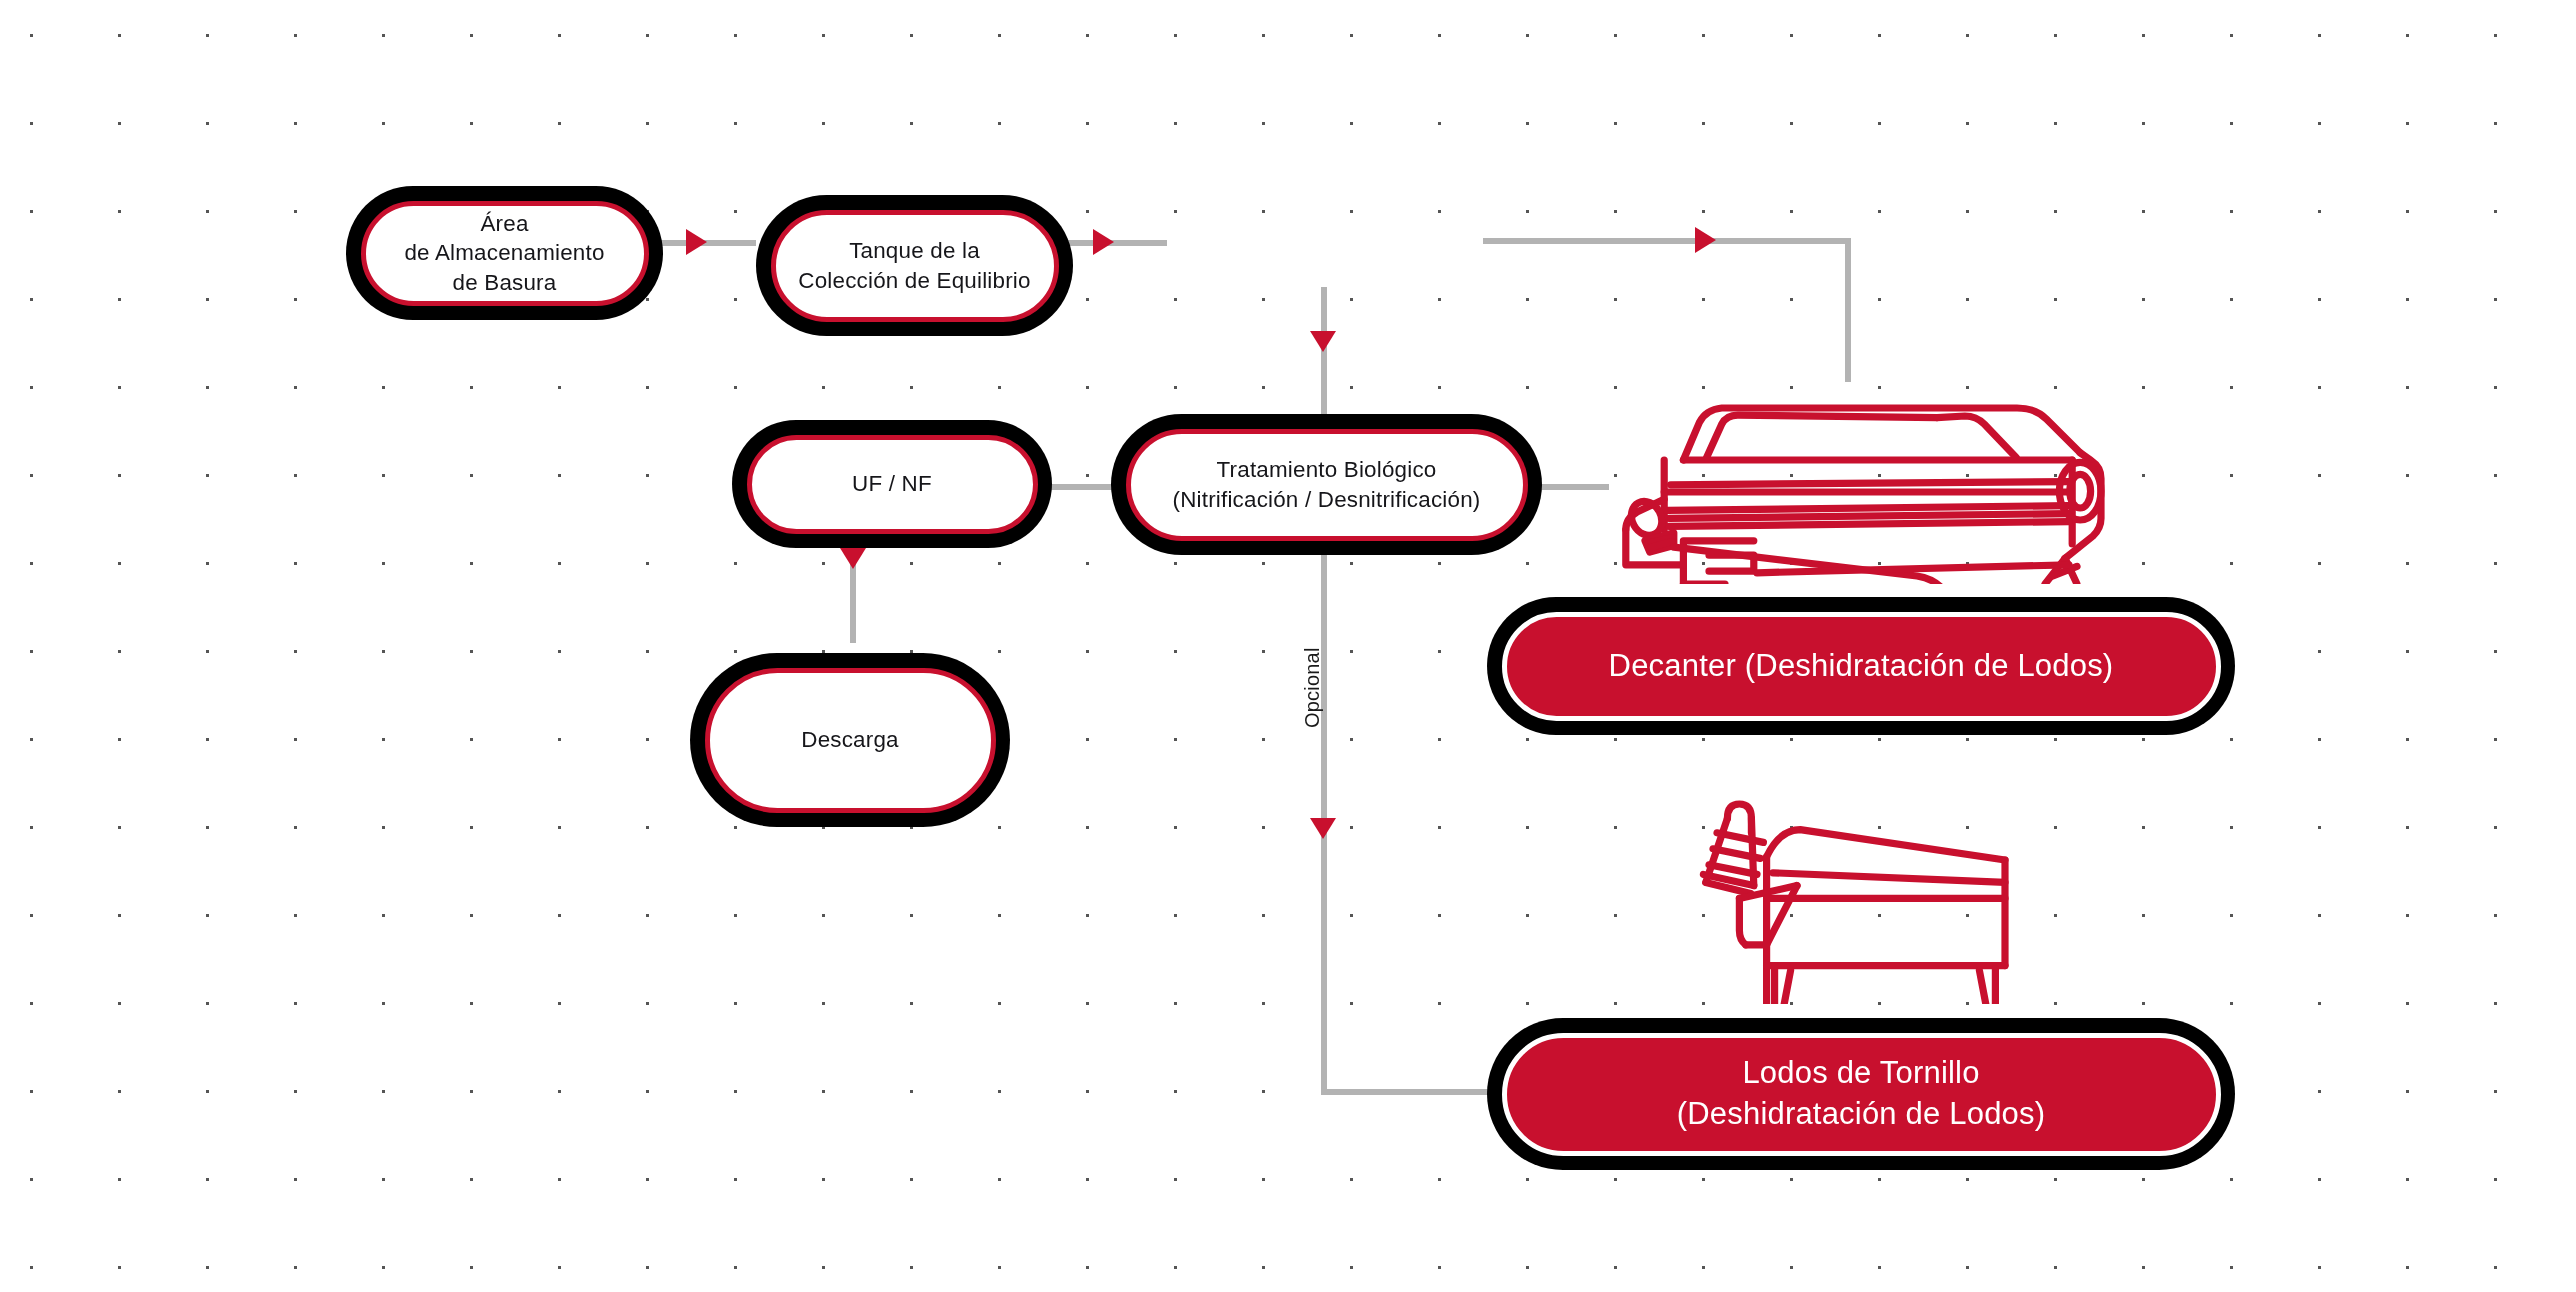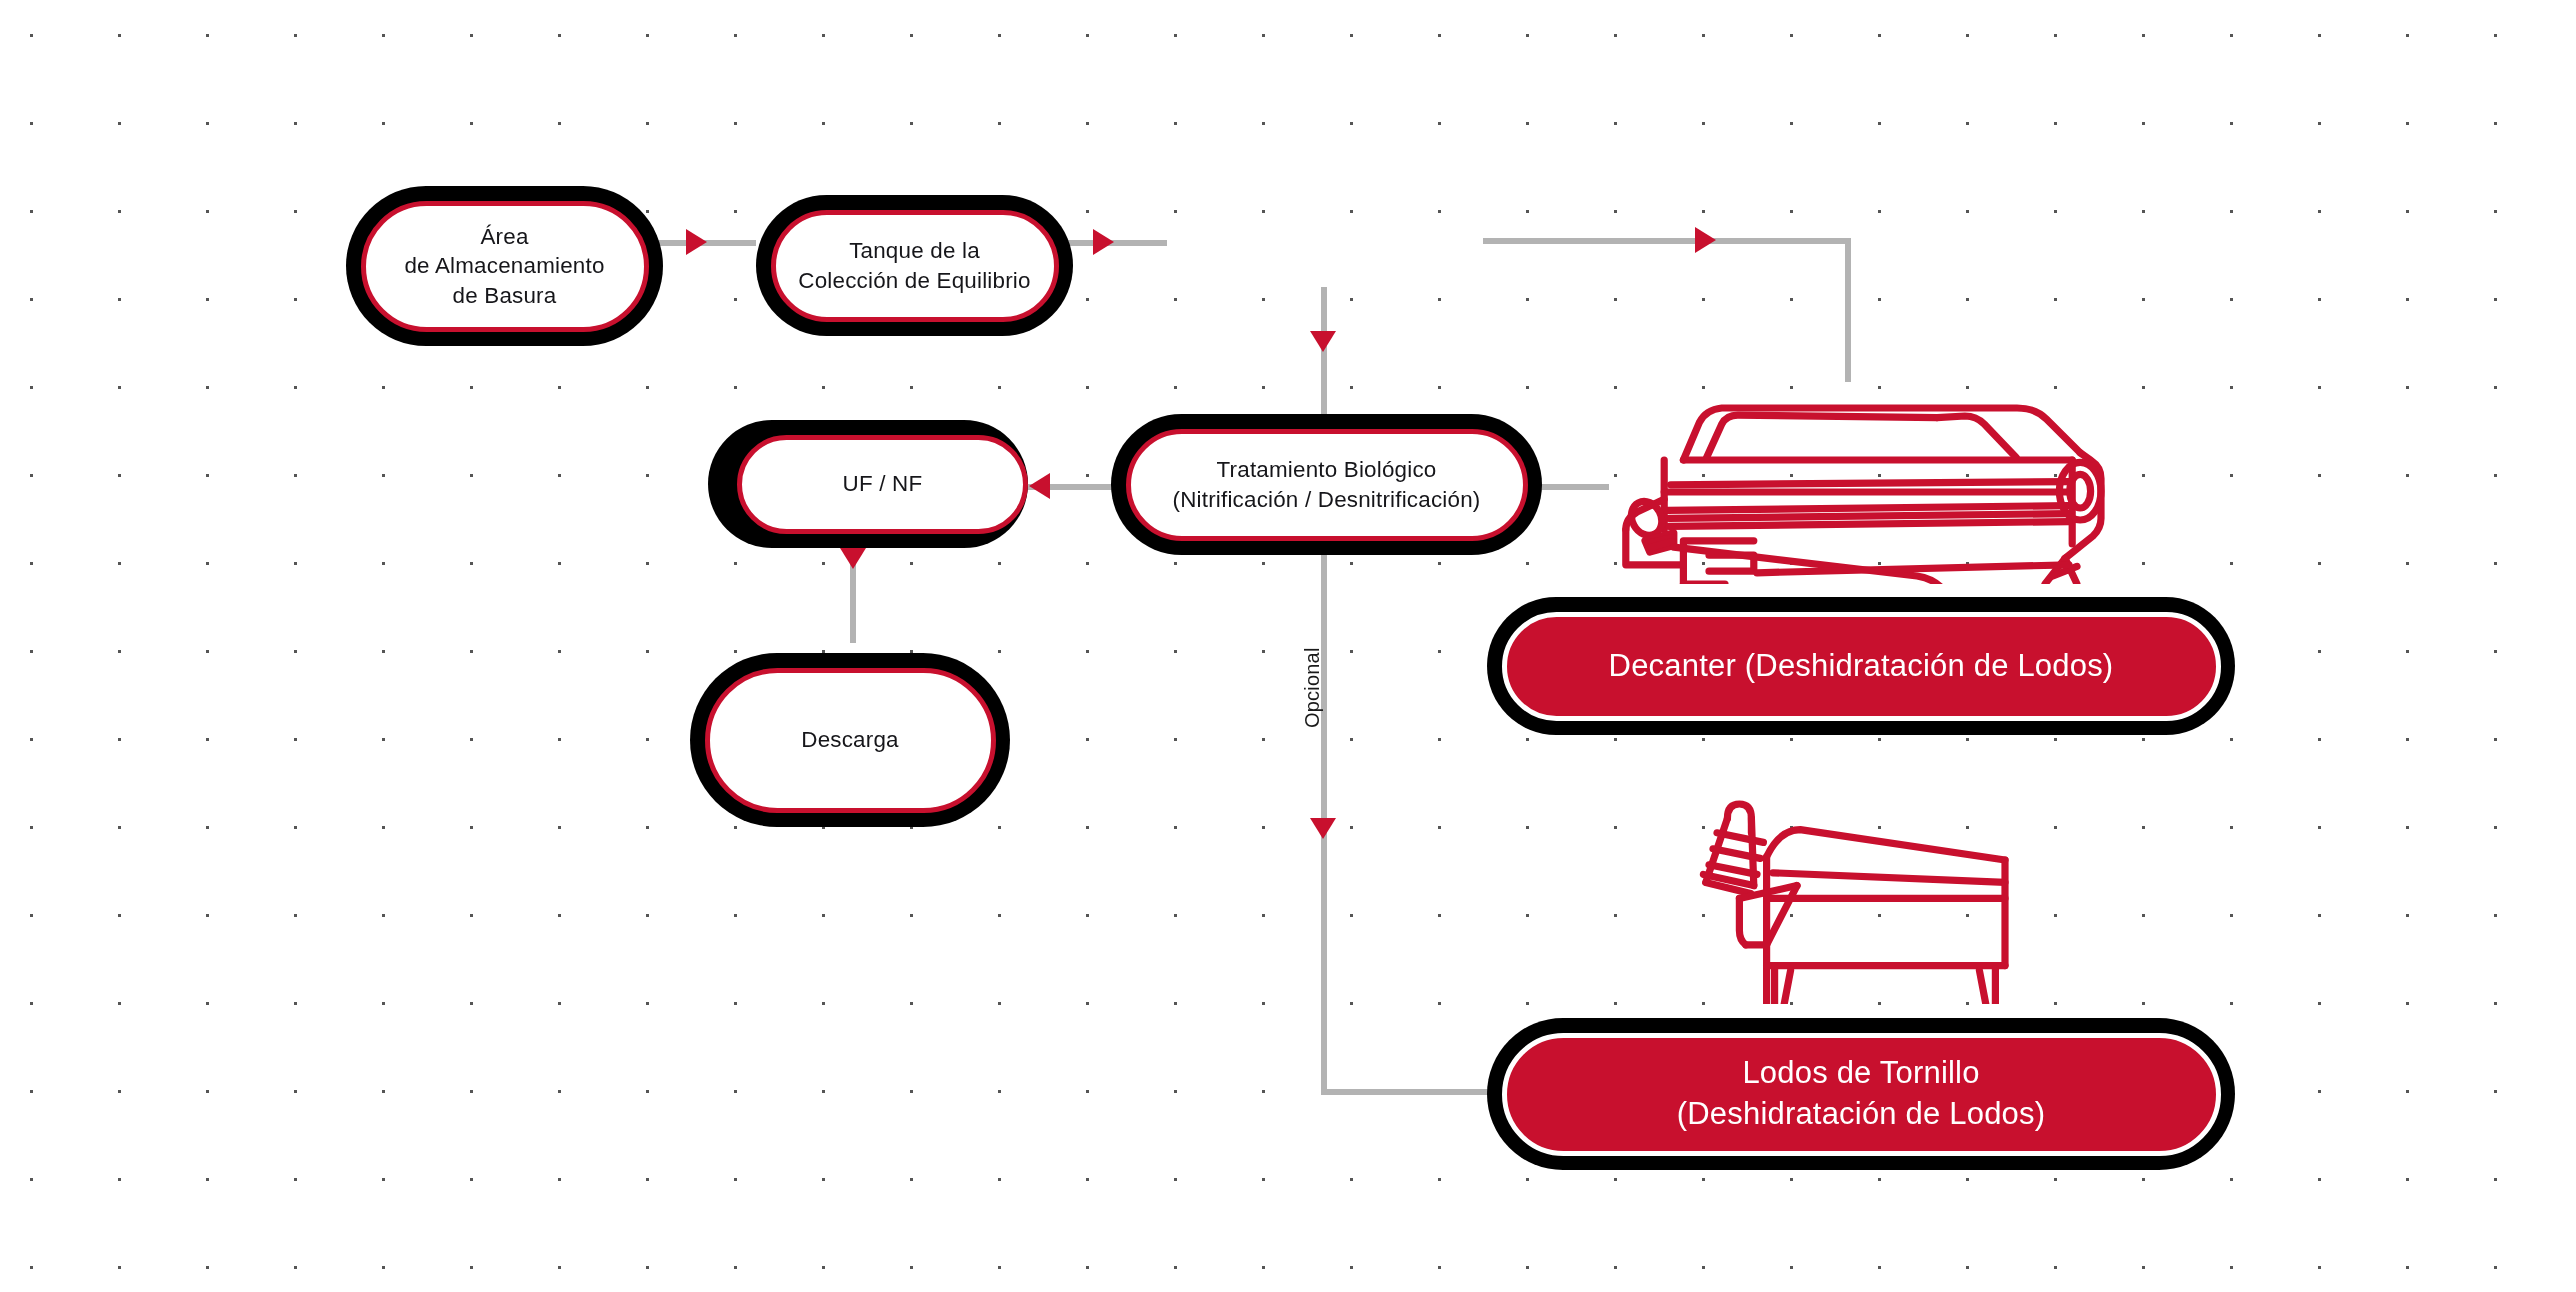--- a/index.html
+++ b/index.html
@@ -206,21 +206,21 @@
 
         <path d="M112 232 L410 232"></path>
         <path d="M122 232 L122 280"></path>
         <path d="M142 238 L134 280"></path>
         <path d="M398 236 L398 280"></path>
         <path d="M378 238 L386 280"></path>
       </g>
     </svg>
   </div>
 
-  <div class="node" style="left:346px; top:186px; width:317px; height:160px;">
+  <div class="node" style="left:346px; top:186px; width:317px; height:134px;">
     <div class="inner">
       <div>
         <span>Área</span>
         <span>de Almacenamiento</span>
         <span>de Basura</span>
       </div>
     </div>
   </div>
 
   <div class="node" style="left:756px; top:195px; width:317px; height:141px;">
@@ -235,21 +235,21 @@
 
   <div class="node" style="left:1111px; top:414px; width:431px; height:141px;">
     <div class="inner">
       <div>
         <span>Tratamiento Biológico</span>
         <span>(Nitrificación / Desnitrificación)</span>
       </div>
     </div>
   </div>
 
-  <div class="node" style="left:708px; top:420px; width:320px; height:128px;justify-content:flex-end;">
+  <div class="node" style="left:732px; top:420px; width:320px; height:128px;">
     <div class="inner">
       <div>
         <span>UF / NF</span>
       </div>
     </div>
   </div>
 
   <div class="node" style="left:690px; top:653px; width:320px; height:174px;">
     <div class="inner">
       <div>

